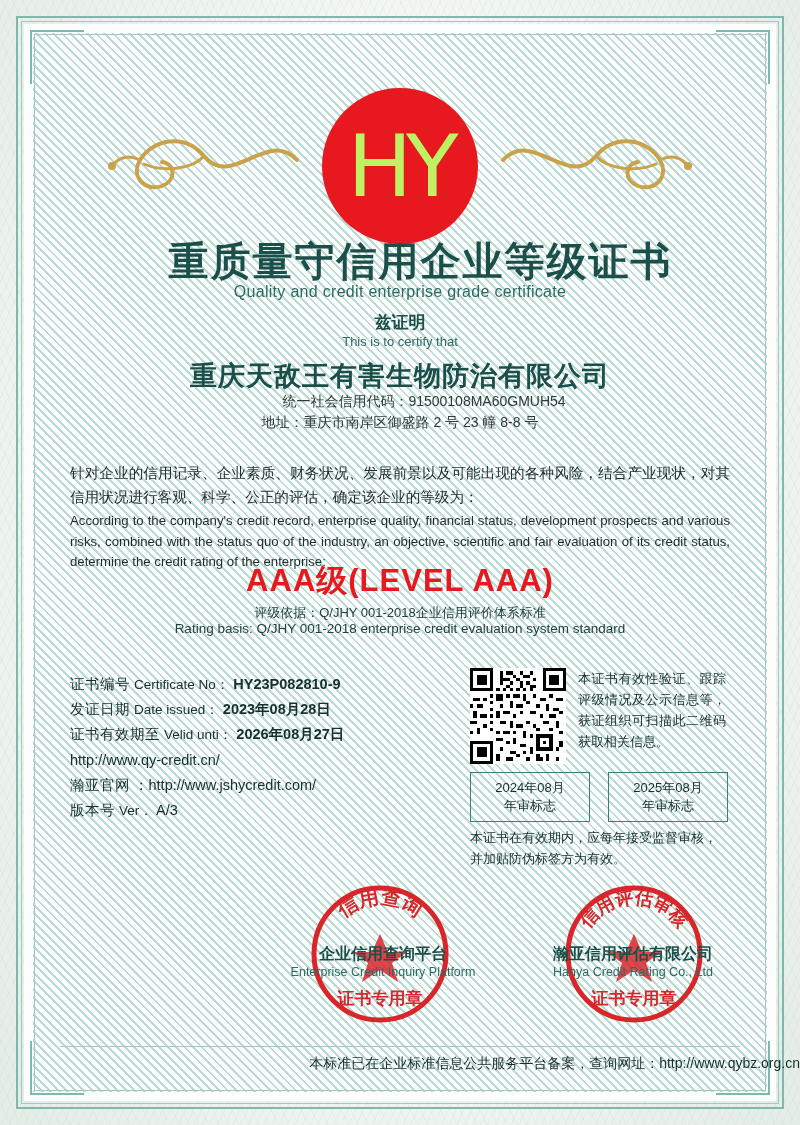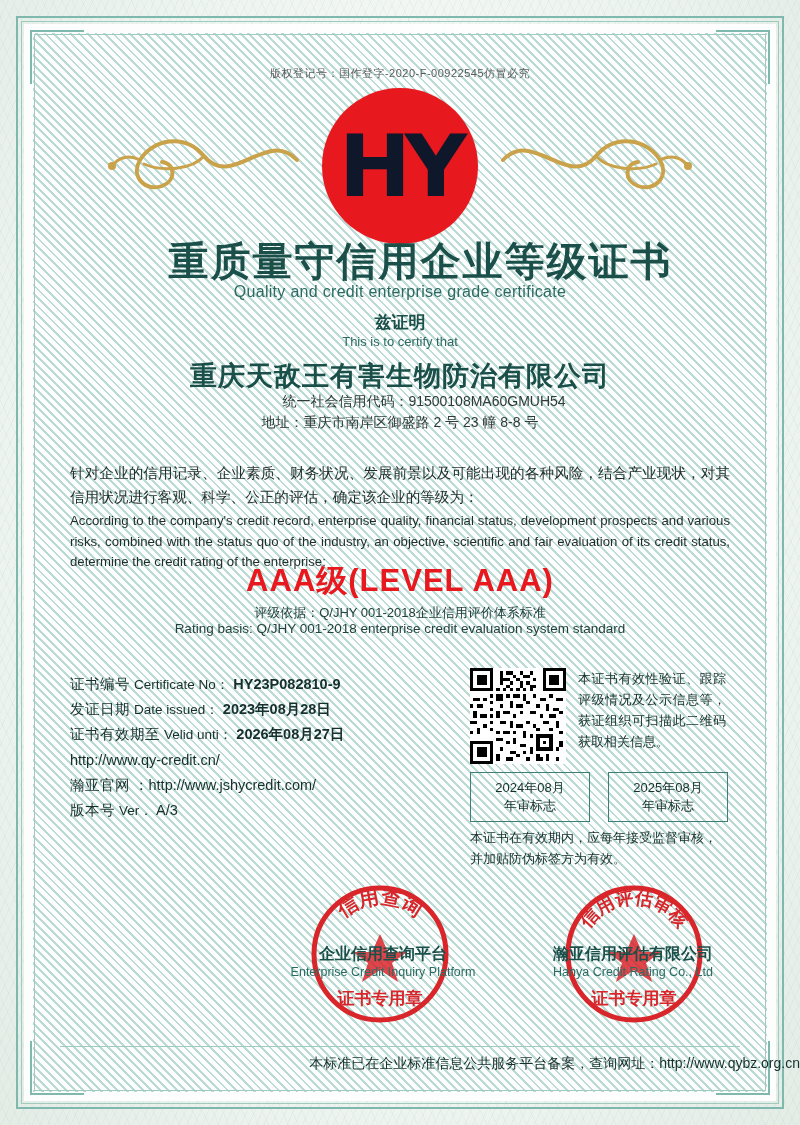--- a/index.html
+++ b/index.html
@@ -62,21 +62,21 @@
     position:absolute;top:88px;left:50%;transform:translateX(-50%);
     width:156px;height:156px;
   }
   .logo-circle{
     width:156px;height:156px;border-radius:50%;
     background:#e8181f;
     display:flex;align-items:center;justify-content:center;
     box-shadow:0 0 0 1px rgba(0,0,0,.04);
   }
   .logo-mark{
-    font-size:86px;color:#0f172a;font-weight:bold;line-height:1;
+    font-size:86px;color:#bef264;font-weight:normal;line-height:1;
     font-family:"DejaVu Sans", sans-serif;
     letter-spacing:-6px;
     text-shadow:0 0 1px rgba(0,0,0,.1);
   }
   .flourish{
     position:absolute;top:120px;width:210px;height:80px;
   }
   .flourish.left{left:92px;}
   .flourish.right{right:92px;}
 
@@ -195,21 +195,20 @@
 
   <div class="border-outer"></div>
   <div class="border-outer2"></div>
   <div class="border-band"></div>
   <div class="border-inner"></div>
   <div class="corner tl"></div>
   <div class="corner tr"></div>
   <div class="corner bl"></div>
   <div class="corner br"></div>
 
-  <div class="copyright">版权登记号：国作登字-2020-F-00922545仿冒必究</div>
 
   <div class="flourish left">
     <svg width="210" height="80" viewBox="0 0 210 80">
       <path d="M205,40 C175,8 140,70 112,36 C92,12 60,20 48,40 C38,57 54,72 70,66 C84,61 84,44 70,42" fill="none" stroke="#c9a24a" stroke-width="4" stroke-linecap="round"></path>
       <path d="M112,36 C100,50 70,52 52,44" fill="none" stroke="#c9a24a" stroke-width="3" stroke-linecap="round"></path>
       <circle cx="20" cy="46" r="4" fill="#c9a24a"></circle>
       <path d="M48,40 C36,34 26,38 20,46" fill="none" stroke="#c9a24a" stroke-width="3" stroke-linecap="round"></path>
     </svg>
   </div>
   <div class="flourish right">

